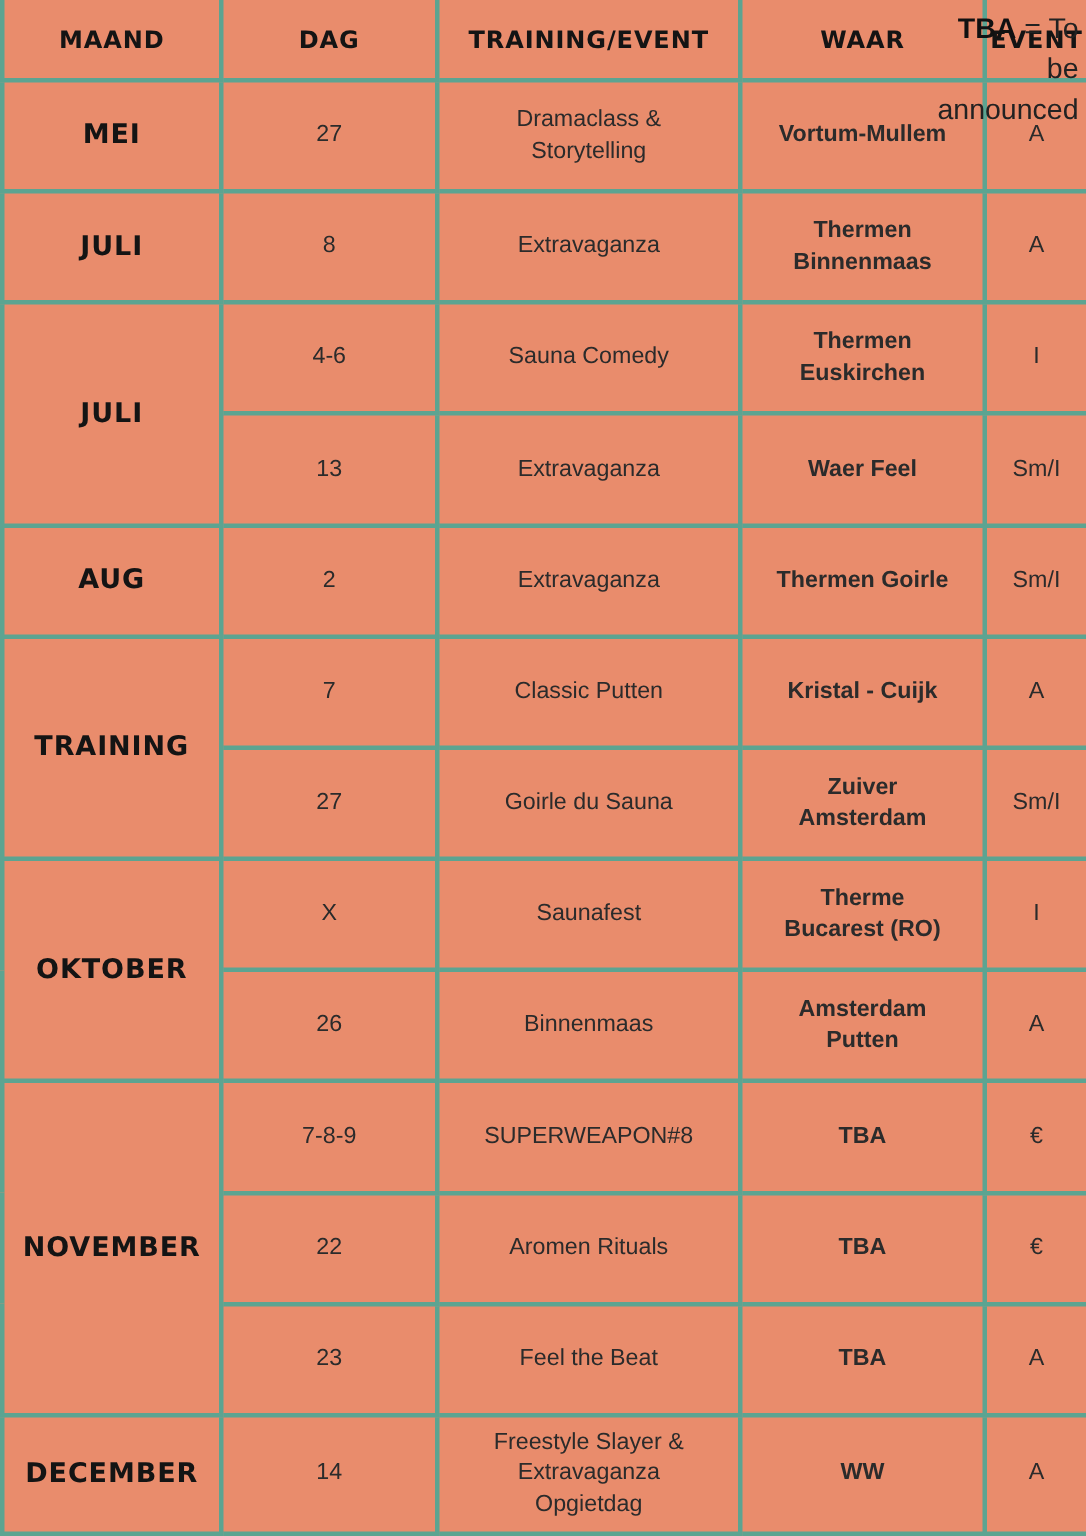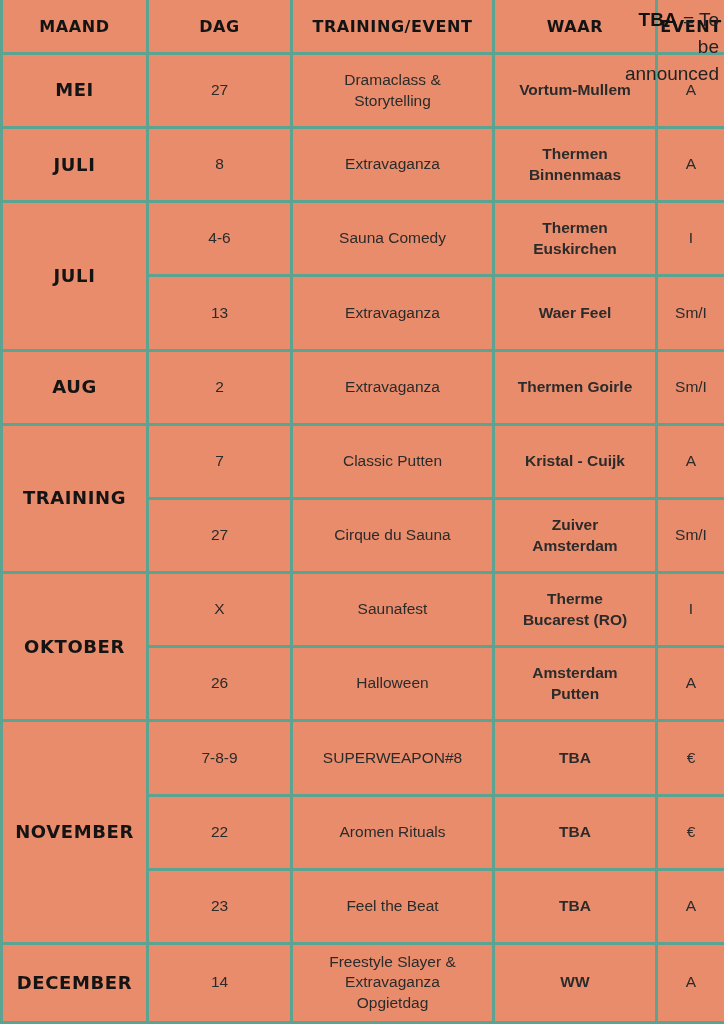--- a/index.html
+++ b/index.html
@@ -147,34 +147,34 @@
         </tr>
         <tr>
           <td class="month" rowspan="2">TRAINING</td>
           <td class="c-dag">7</td>
           <td class="c-event">Classic Putten</td>
           <td class="c-waar">Kristal - Cuijk</td>
           <td class="c-type">A</td>
         </tr>
         <tr>
           <td class="c-dag">27</td>
-          <td class="c-event">Cirque du Sauna</td>
+          <td class="c-event">Goirle du Sauna</td>
           <td class="c-waar">Zuiver Amsterdam</td>
           <td class="c-type">Sm/I</td>
         </tr>
         <tr>
           <td class="month" rowspan="2">OKTOBER</td>
           <td class="c-dag">X</td>
           <td class="c-event">Saunafest</td>
           <td class="c-waar">Therme Bucarest (RO)</td>
           <td class="c-type">I</td>
         </tr>
         <tr>
           <td class="c-dag">26</td>
-          <td class="c-event">Halloween</td>
+          <td class="c-event">Binnenmaas</td>
           <td class="c-waar">Amsterdam Putten</td>
           <td class="c-type">A</td>
         </tr>
         <tr>
           <td class="month" rowspan="3">NOVEMBER</td>
           <td class="c-dag">7-8-9</td>
           <td class="c-event">SUPERWEAPON#8</td>
           <td class="c-waar">TBA</td>
           <td class="c-type">€</td>
         </tr>

